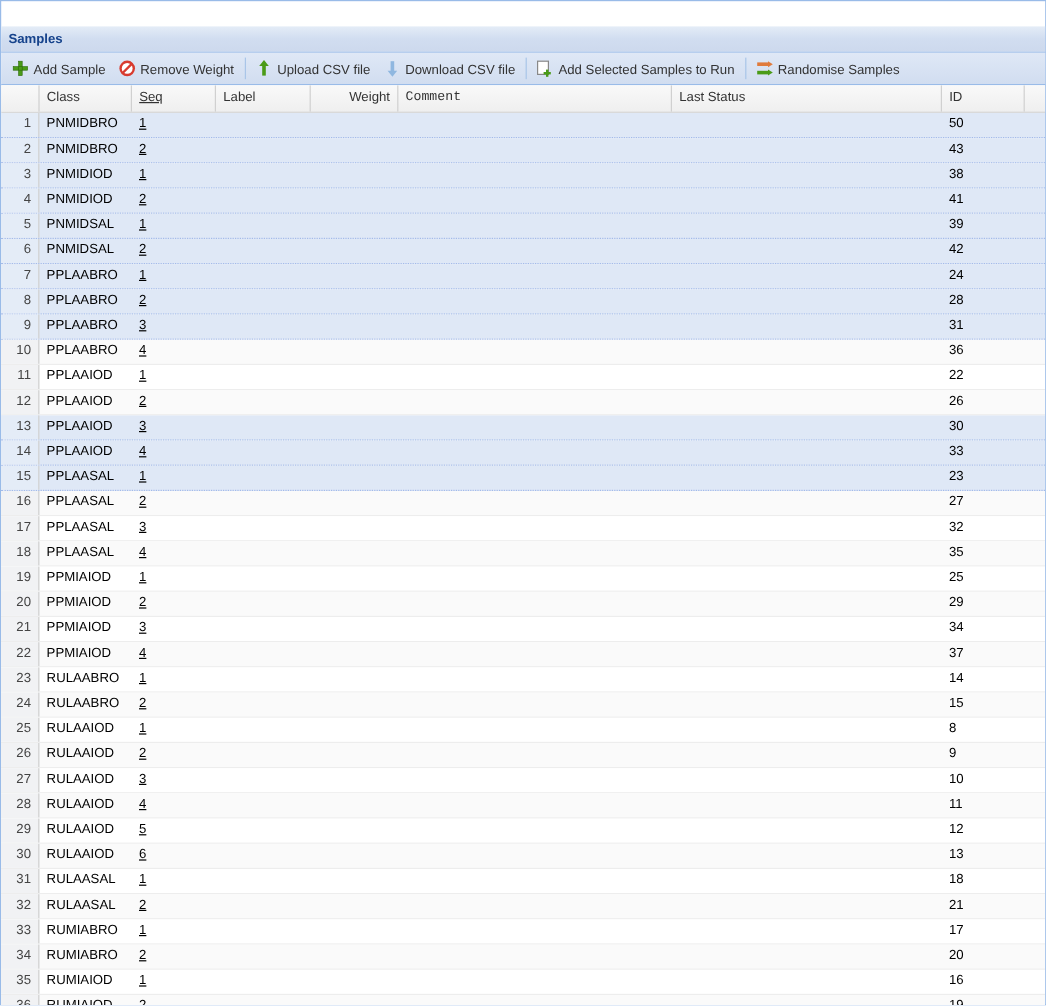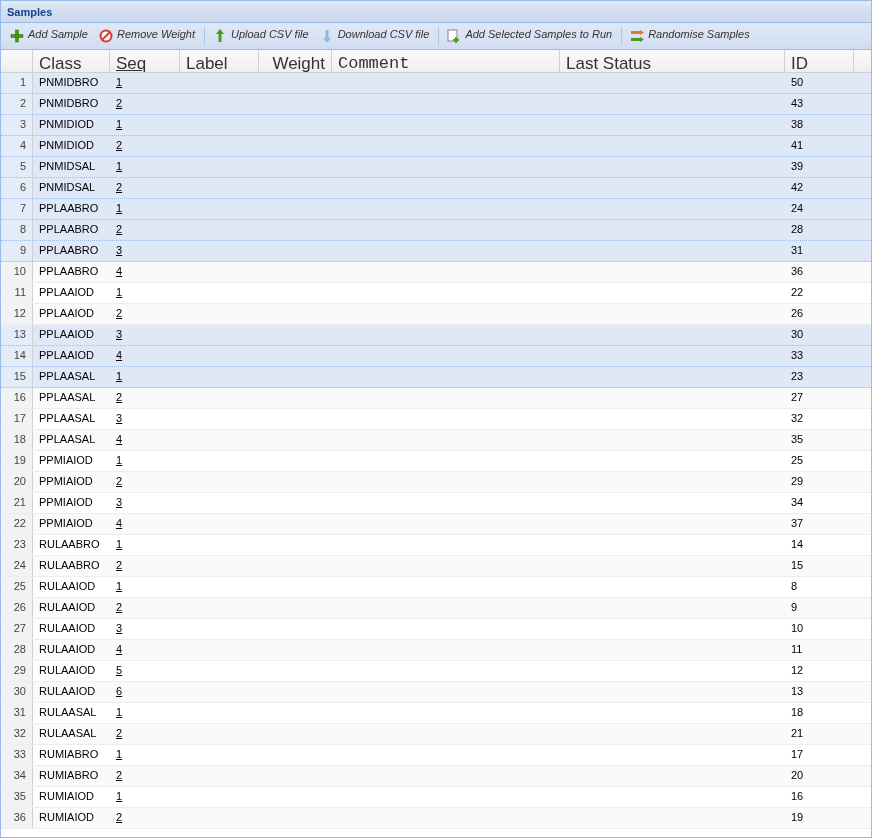--- a/index.html
+++ b/index.html
@@ -18,39 +18,39 @@
     display: flex;
     flex-direction: column;
   }
   .panel-header {
     background: linear-gradient(to bottom, #e4ecf7 0%, #d1ddf0 50%, #cdd9ed 100%);
     color: #15428b;
     font-weight: bold;
     padding: 5px 6px 4px 6px;
     border-bottom: 1px solid #99bbe8;
     font-size: 11px;
+    margin-top: 21px;
   }
   .toolbar {
     background: linear-gradient(to bottom, #dfe8f6 0%, #d1ddf0 100%);
     border-bottom: 1px solid #99bbe8;
     padding: 2px 4px;
     display: flex;
     align-items: center;
     height: 27px;
   }
   .tb-btn {
     display: inline-flex;
-    align-items: flex-start;
+    align-items: flex-end;
     padding: 2px 4px;
     cursor: pointer;
     color: #333;
     border-radius: 2px;
     margin-right: 2px;
     white-space: nowrap;
-    font-style: italic;
   }
   .tb-sep {
     width: 1px;
     background: #a9c5e8;
     height: 18px;
     margin: 0 3px;
   }
   .icon {
     width: 16px;
     height: 16px;
@@ -66,21 +66,21 @@
   .grid-header {
     display: flex;
     background: linear-gradient(to bottom, #f9f9f9 0%, #efefef 100%);
     border-bottom: 1px solid #d0d0d0;
     height: 23px;
   }
   .grid-header .col {
     border-right: 1px solid #d0d0d0;
     padding: 4px 6px;
     color: #333;
-    font-size: 17px;
+    font-size: 11px;
     overflow: hidden;
     white-space: nowrap;
   }
   .grid-body {
     flex: 1;
     overflow-y: auto;
   }
   .row {
     display: flex;
     height: 21px;

